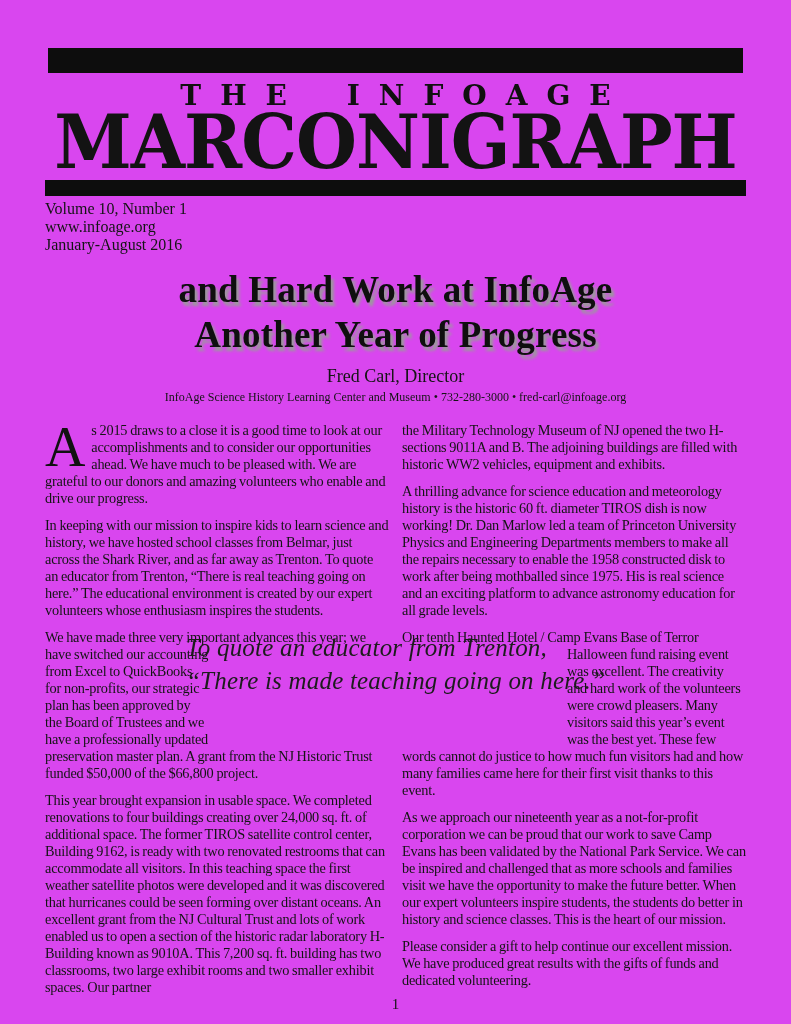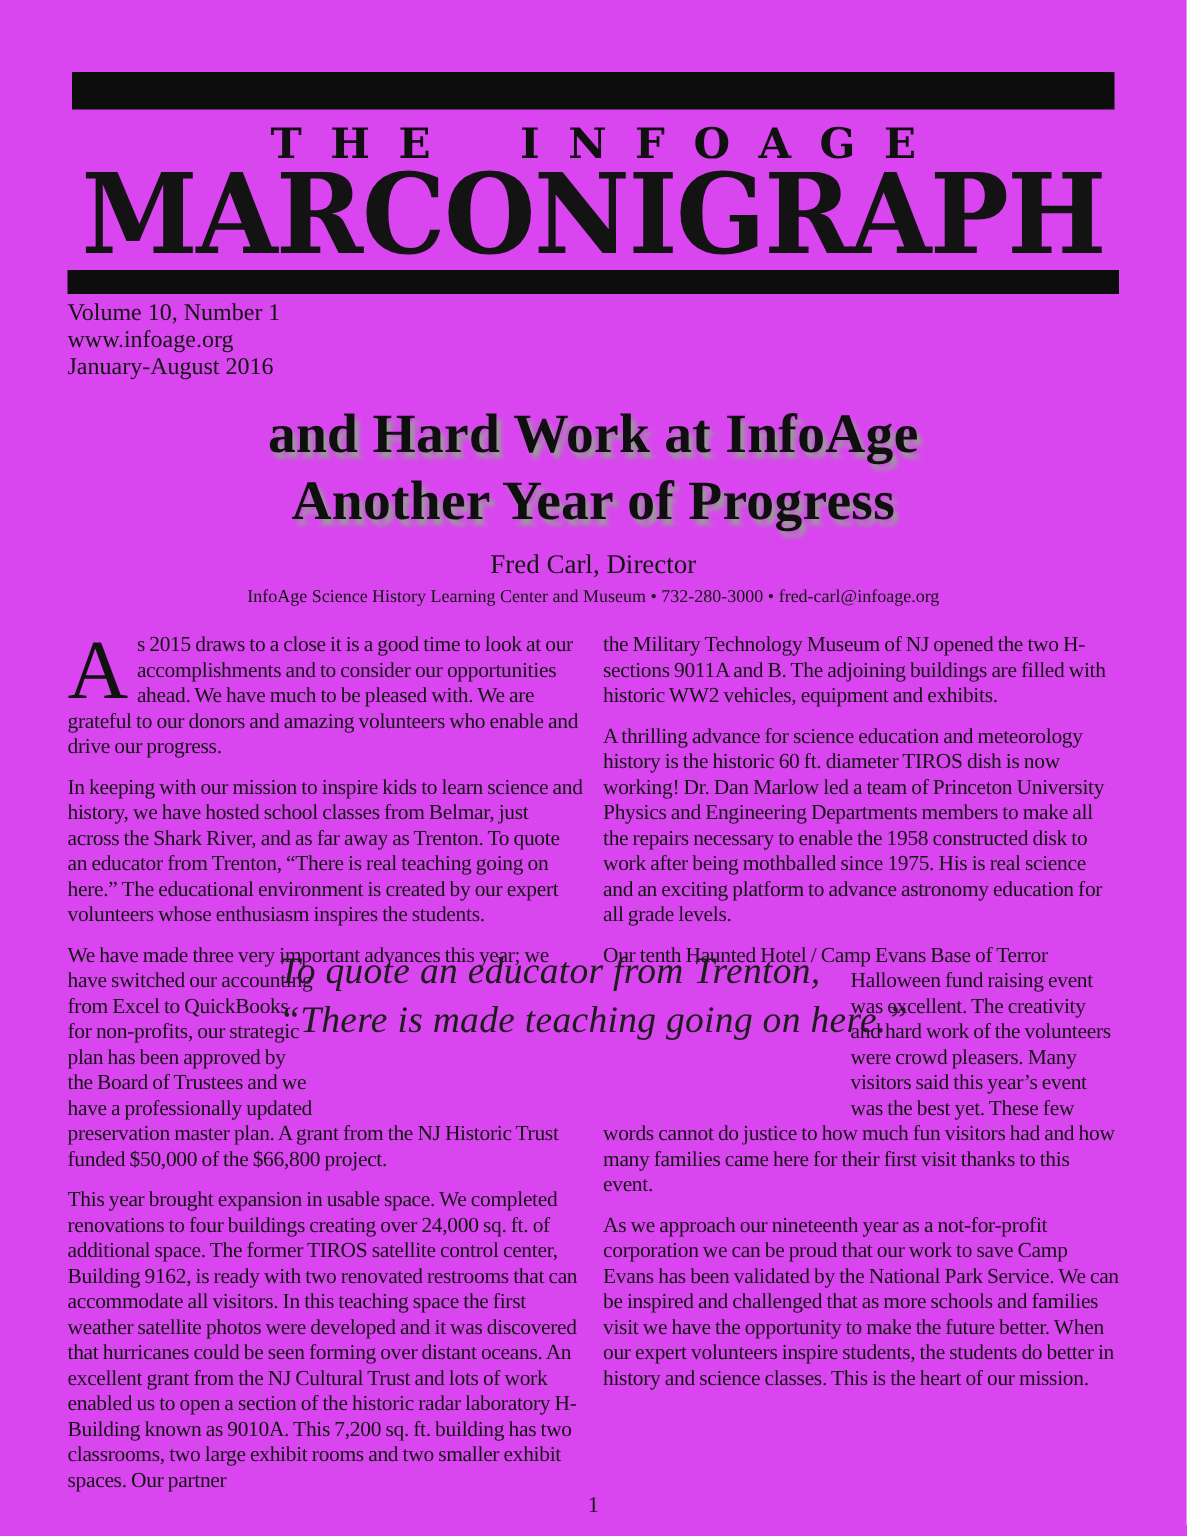--- a/index.html
+++ b/index.html
@@ -162,20 +162,21 @@
       <p><span class="drop-cap">A</span><span>s 2015 draws to a close it is a good time to look at our accomplishments and to consider our opportunities ahead. We have much to be pleased with. We are grateful to our donors and amazing volunteers who enable and drive our progress.</span></p>
       <p>In keeping with our mission to inspire kids to learn science and history, we have hosted school classes from Belmar, just across the Shark River, and as far away as Trenton. To quote an educator from Trenton, “There is real teaching going on here.” The educational environment is created by our expert volunteers whose enthusiasm inspires the students.</p>
       <p><span class="pq-spacer-right"></span><span>We have made three very important advances this year; we have switched our accounting from Excel to QuickBooks for non-profits, our strategic plan has been approved by the Board of Trustees and we have a professionally updated preservation master plan. A grant from the NJ Historic Trust funded $50,000 of the $66,800 project.</span></p>
       <p>This year brought expansion in usable space. We completed renovations to four buildings creating over 24,000 sq. ft. of additional space. The former TIROS satellite control center, Building 9162, is ready with two renovated restrooms that can accommodate all visitors. In this teaching space the first weather satellite photos were developed and it was discovered that hurricanes could be seen forming over distant oceans. An excellent grant from the NJ Cultural Trust and lots of work enabled us to open a section of the historic radar laboratory H-Building known as 9010A. This 7,200 sq. ft. building has two classrooms, two large exhibit rooms and two smaller exhibit spaces. Our partner</p>
     </div>
     <div class="col">
       <p>the Military Technology Museum of NJ opened the two H-sections 9011A and B. The adjoining buildings are filled with historic WW2 vehicles, equipment and exhibits.</p>
       <p>A thrilling advance for science education and meteorology history is the historic 60 ft. diameter TIROS dish is now working! Dr. Dan Marlow led a team of Princeton University Physics and Engineering Departments members to make all the repairs necessary to enable the 1958 constructed disk to work after being mothballed since 1975. His is real science and an exciting platform to advance astronomy education for all grade levels.</p>
       <p><span class="pq-spacer-left"></span><span>Our tenth Haunted Hotel / Camp Evans Base of Terror Halloween fund raising event was excellent. The creativity and hard work of the volunteers were crowd pleasers. Many visitors said this year’s event was the best yet. These few words cannot do justice to how much fun visitors had and how many families came here for their first visit thanks to this event.</span></p>
       <p>As we approach our nineteenth year as a not-for-profit corporation we can be proud that our work to save Camp Evans has been validated by the National Park Service. We can be inspired and challenged that as more schools and families visit we have the opportunity to make the future better. When our expert volunteers inspire students, the students do better in history and science classes. This is the heart of our mission.</p>
+      <p>Please consider a gift to help continue our excellent mission. We have produced great results with the gifts of funds and dedicated volunteering.</p>
     </div>
   </section>
 
   <div class="pull-quote">
     <span>To quote an educator from Trenton,</span>
     <span>“There is made teaching going on here.”</span>
   </div>
 
   <footer class="page-footer">
     <span>1</span>

